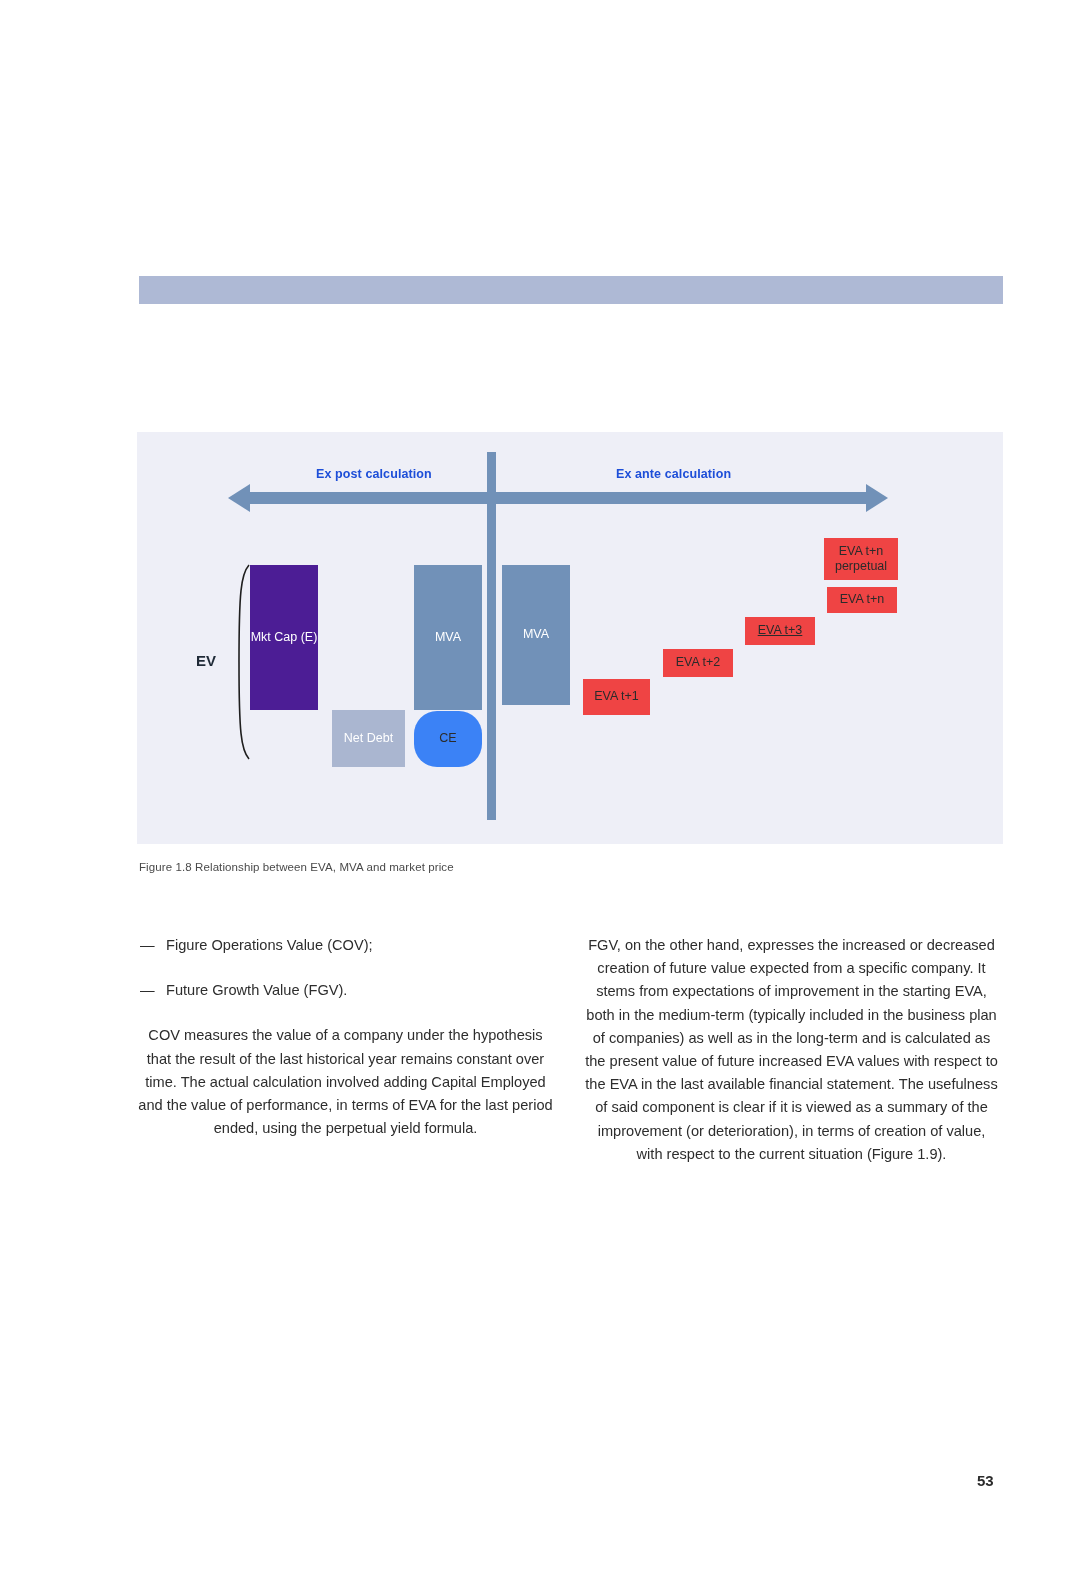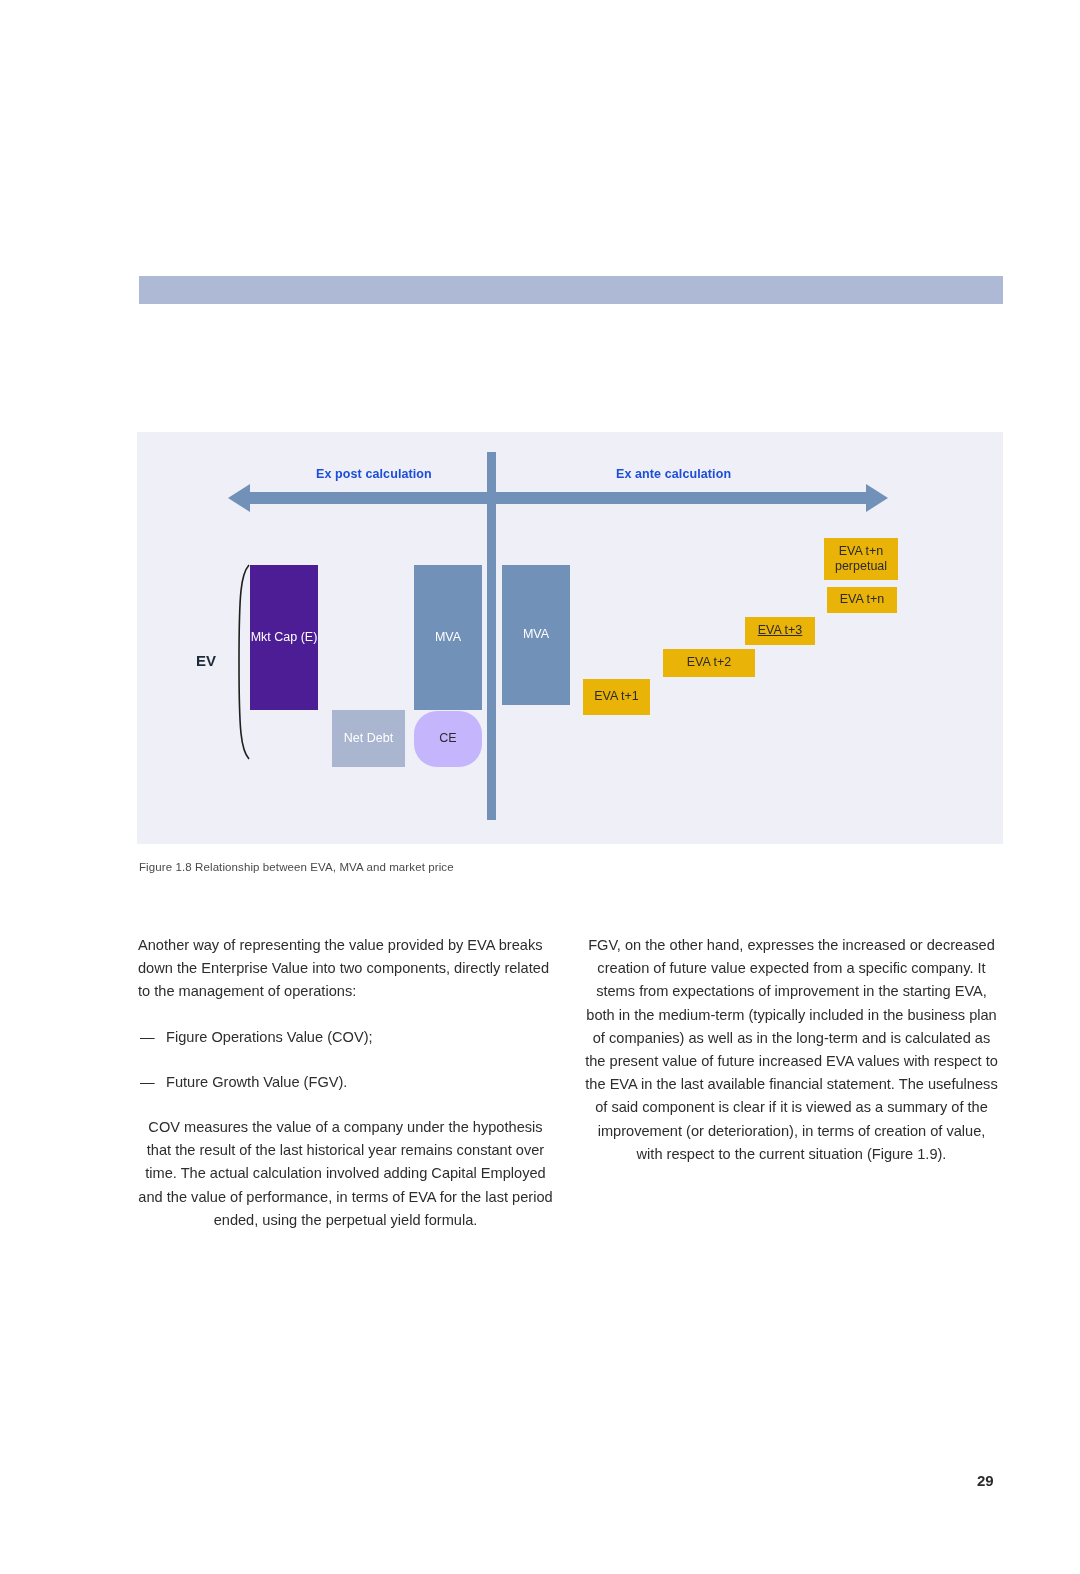--- a/index.html
+++ b/index.html
@@ -119,46 +119,46 @@
   .bar-netdebt {
     left: 332px; top: 710px; width: 73px; height: 57px;
     background: #aab6d0;
   }
   .bar-mva1 {
     left: 414px; top: 565px; width: 68px; height: 145px;
     background: #7191b8;
   }
   .bar-ce {
     left: 414px; top: 711px; width: 68px; height: 56px;
-    background: #c4b5fd;
+    background: #3b82f6;
     color: #2b2b2b;
     border-radius: 23px;
   }
   .bar-mva2 {
     left: 502px; top: 565px; width: 68px; height: 140px;
     background: #7191b8;
   }
 
   
   .eva-chip {
     position: absolute;
-    background: #eab308;
+    background: #ef4444;
     color: #2b2b2b;
     font-size: 12.5px;
     line-height: 1.22;
     display: flex;
     align-items: center;
     justify-content: center;
     text-align: center;
     padding: 4px 7px;
     box-sizing: border-box;
     white-space: pre-line;
   }
   .eva-1 { left: 583px; top: 679px; width: 67px; height: 36px; }
-  .eva-2 { left: 663px; top: 649px; width: 92px; height: 28px; }
+  .eva-2 { left: 663px; top: 649px; width: 70px; height: 28px; }
   .eva-3 { left: 745px; top: 617px; width: 70px; height: 28px; text-decoration: underline; }
   .eva-n { left: 827px; top: 587px; width: 70px; height: 26px; }
   .eva-perp { left: 824px; top: 538px; width: 74px; height: 42px; }
 
   
   .figure-caption {
     position: absolute;
     left: 139px;
     top: 861px;
     font-size: 11.5px;
@@ -235,25 +235,24 @@
 <div class="eva-chip eva-1">EVA t+1</div>
 <div class="eva-chip eva-2">EVA t+2</div>
 <div class="eva-chip eva-3">EVA t+3</div>
 <div class="eva-chip eva-n">EVA t+n</div>
 <div class="eva-chip eva-perp">EVA t+n
 perpetual</div>
 
 <div class="figure-caption">Figure 1.8 Relationship between EVA, MVA and market price</div>
 
 <div class="col col-left">
-  <p>Another way of representing the value provided by EVA breaks down the Enterprise Value into two components, directly related to the management of operations:</p>
   <ul class="bullet-list">
     <li><span class="dash">—</span><span>Figure Operations Value (COV);</span></li>
     <li><span class="dash">—</span><span>Future Growth Value (FGV).</span></li>
   </ul>
   <p>COV measures the value of a company under the hypothesis that the result of the last historical year remains constant over time. The actual calculation involved adding Capital Employed and the value of performance, in terms of EVA for the last period ended, using the perpetual yield formula.</p>
 </div>
 
 <div class="col col-right">
   <p>FGV, on the other hand, expresses the increased or decreased creation of future value expected from a specific company. It stems from expectations of improvement in the starting EVA, both in the medium-term (typically included in the business plan of companies) as well as in the long-term and is calculated as the present value of future increased EVA values with respect to the EVA in the last available financial statement. The usefulness of said component is clear if it is viewed as a summary of the improvement (or deterioration), in terms of creation of value, with respect to the current situation (Figure 1.9).</p>
 </div>
 
-<div class="page-number">29</div>
+<div class="page-number">53</div>
 
 </body></html>

